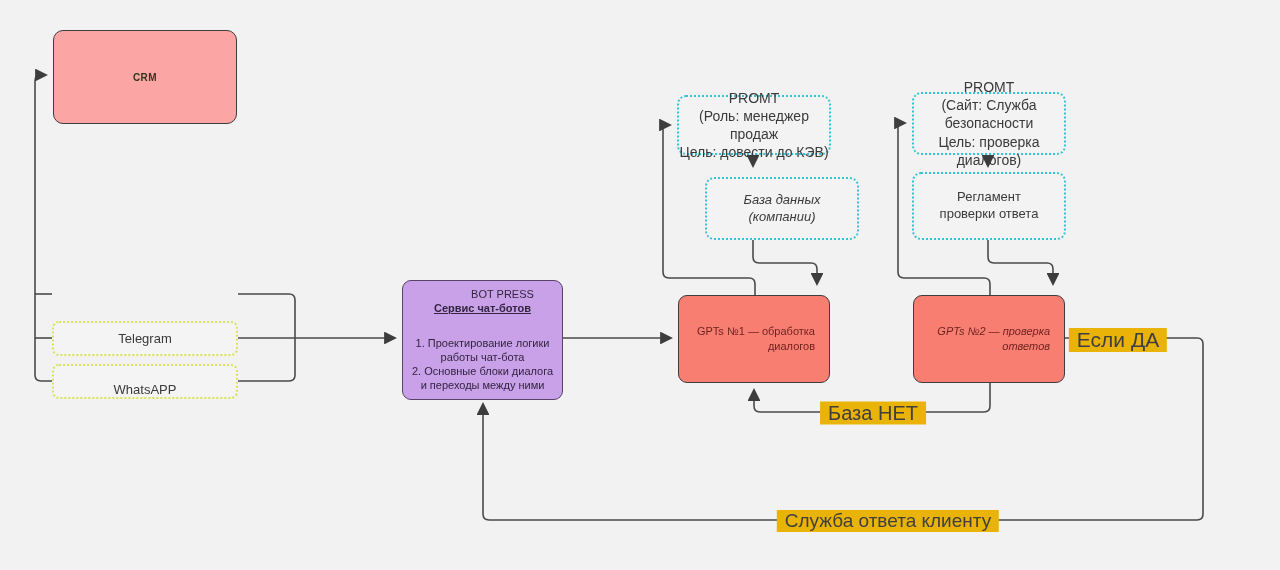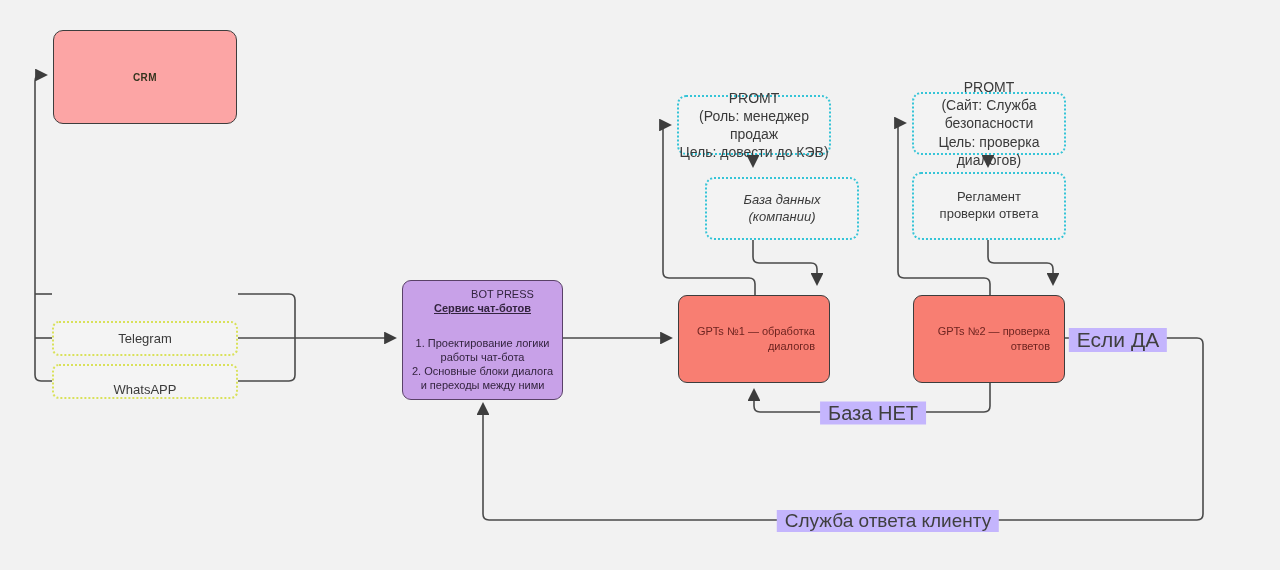--- a/index.html
+++ b/index.html
@@ -21,31 +21,31 @@
   
   .botpress{left:402px;top:280px;width:161px;height:120px;background:#c8a1e8;
             border:1.6px solid #5a4168;border-radius:9px;font-size:11px;color:#33243f;
             padding:6px 8px;line-height:1.25;}
   .botpress .bp-title{font-size:11px;margin-left:40px;}
   .botpress .bp-sub{font-weight:bold;margin-bottom:22px;text-decoration:underline;}
   .botpress .bp-item{font-size:11px;text-align:center;}
   
   .gpt{width:152px;height:88px;background:#f87e72;border:1.6px solid #3d3d3d;
        border-radius:9px;font-size:11px;color:#6e2420;padding:6px 14px;line-height:1.35;text-align:right;}
-  .gpt1{left:678px;top:295px;} .gpt2{left:913px;top:295px;}
+  .gpt1{left:678px;top:295px;} .gpt2{left:913px;top:295px;font-style:italic;}
   
   .cyanbox{background:#f3f3f3;border:2px dotted #35c4d7;border-radius:9px;
            color:#3a3a3a;line-height:1.3;}
   .promt{font-size:14px;}
   .promt1{left:677px;top:95px;width:154px;height:60px;}
   .promt2{left:912px;top:92px;width:154px;height:63px;}
   .database{left:705px;top:177px;width:154px;height:63px;font-size:13px;font-style:italic;}
   .reglament{left:912px;top:172px;width:154px;height:68px;font-size:13px;padding:0 14px;}
   
-  .edge-label{position:absolute;transform:translate(-50%,-50%);background:#c4b5fd;
+  .edge-label{position:absolute;transform:translate(-50%,-50%);background:#eab308;
               padding:0 8px;color:#3f3f3f;white-space:nowrap;}
   .lbl-yes{left:1118px;top:340px;font-size:21px;}
   .lbl-no{left:873px;top:413px;font-size:20px;}
   .lbl-return{left:888px;top:521px;font-size:19px;}
 </style>
 </head>
 <body>
 
 <div class="canvas">
 

